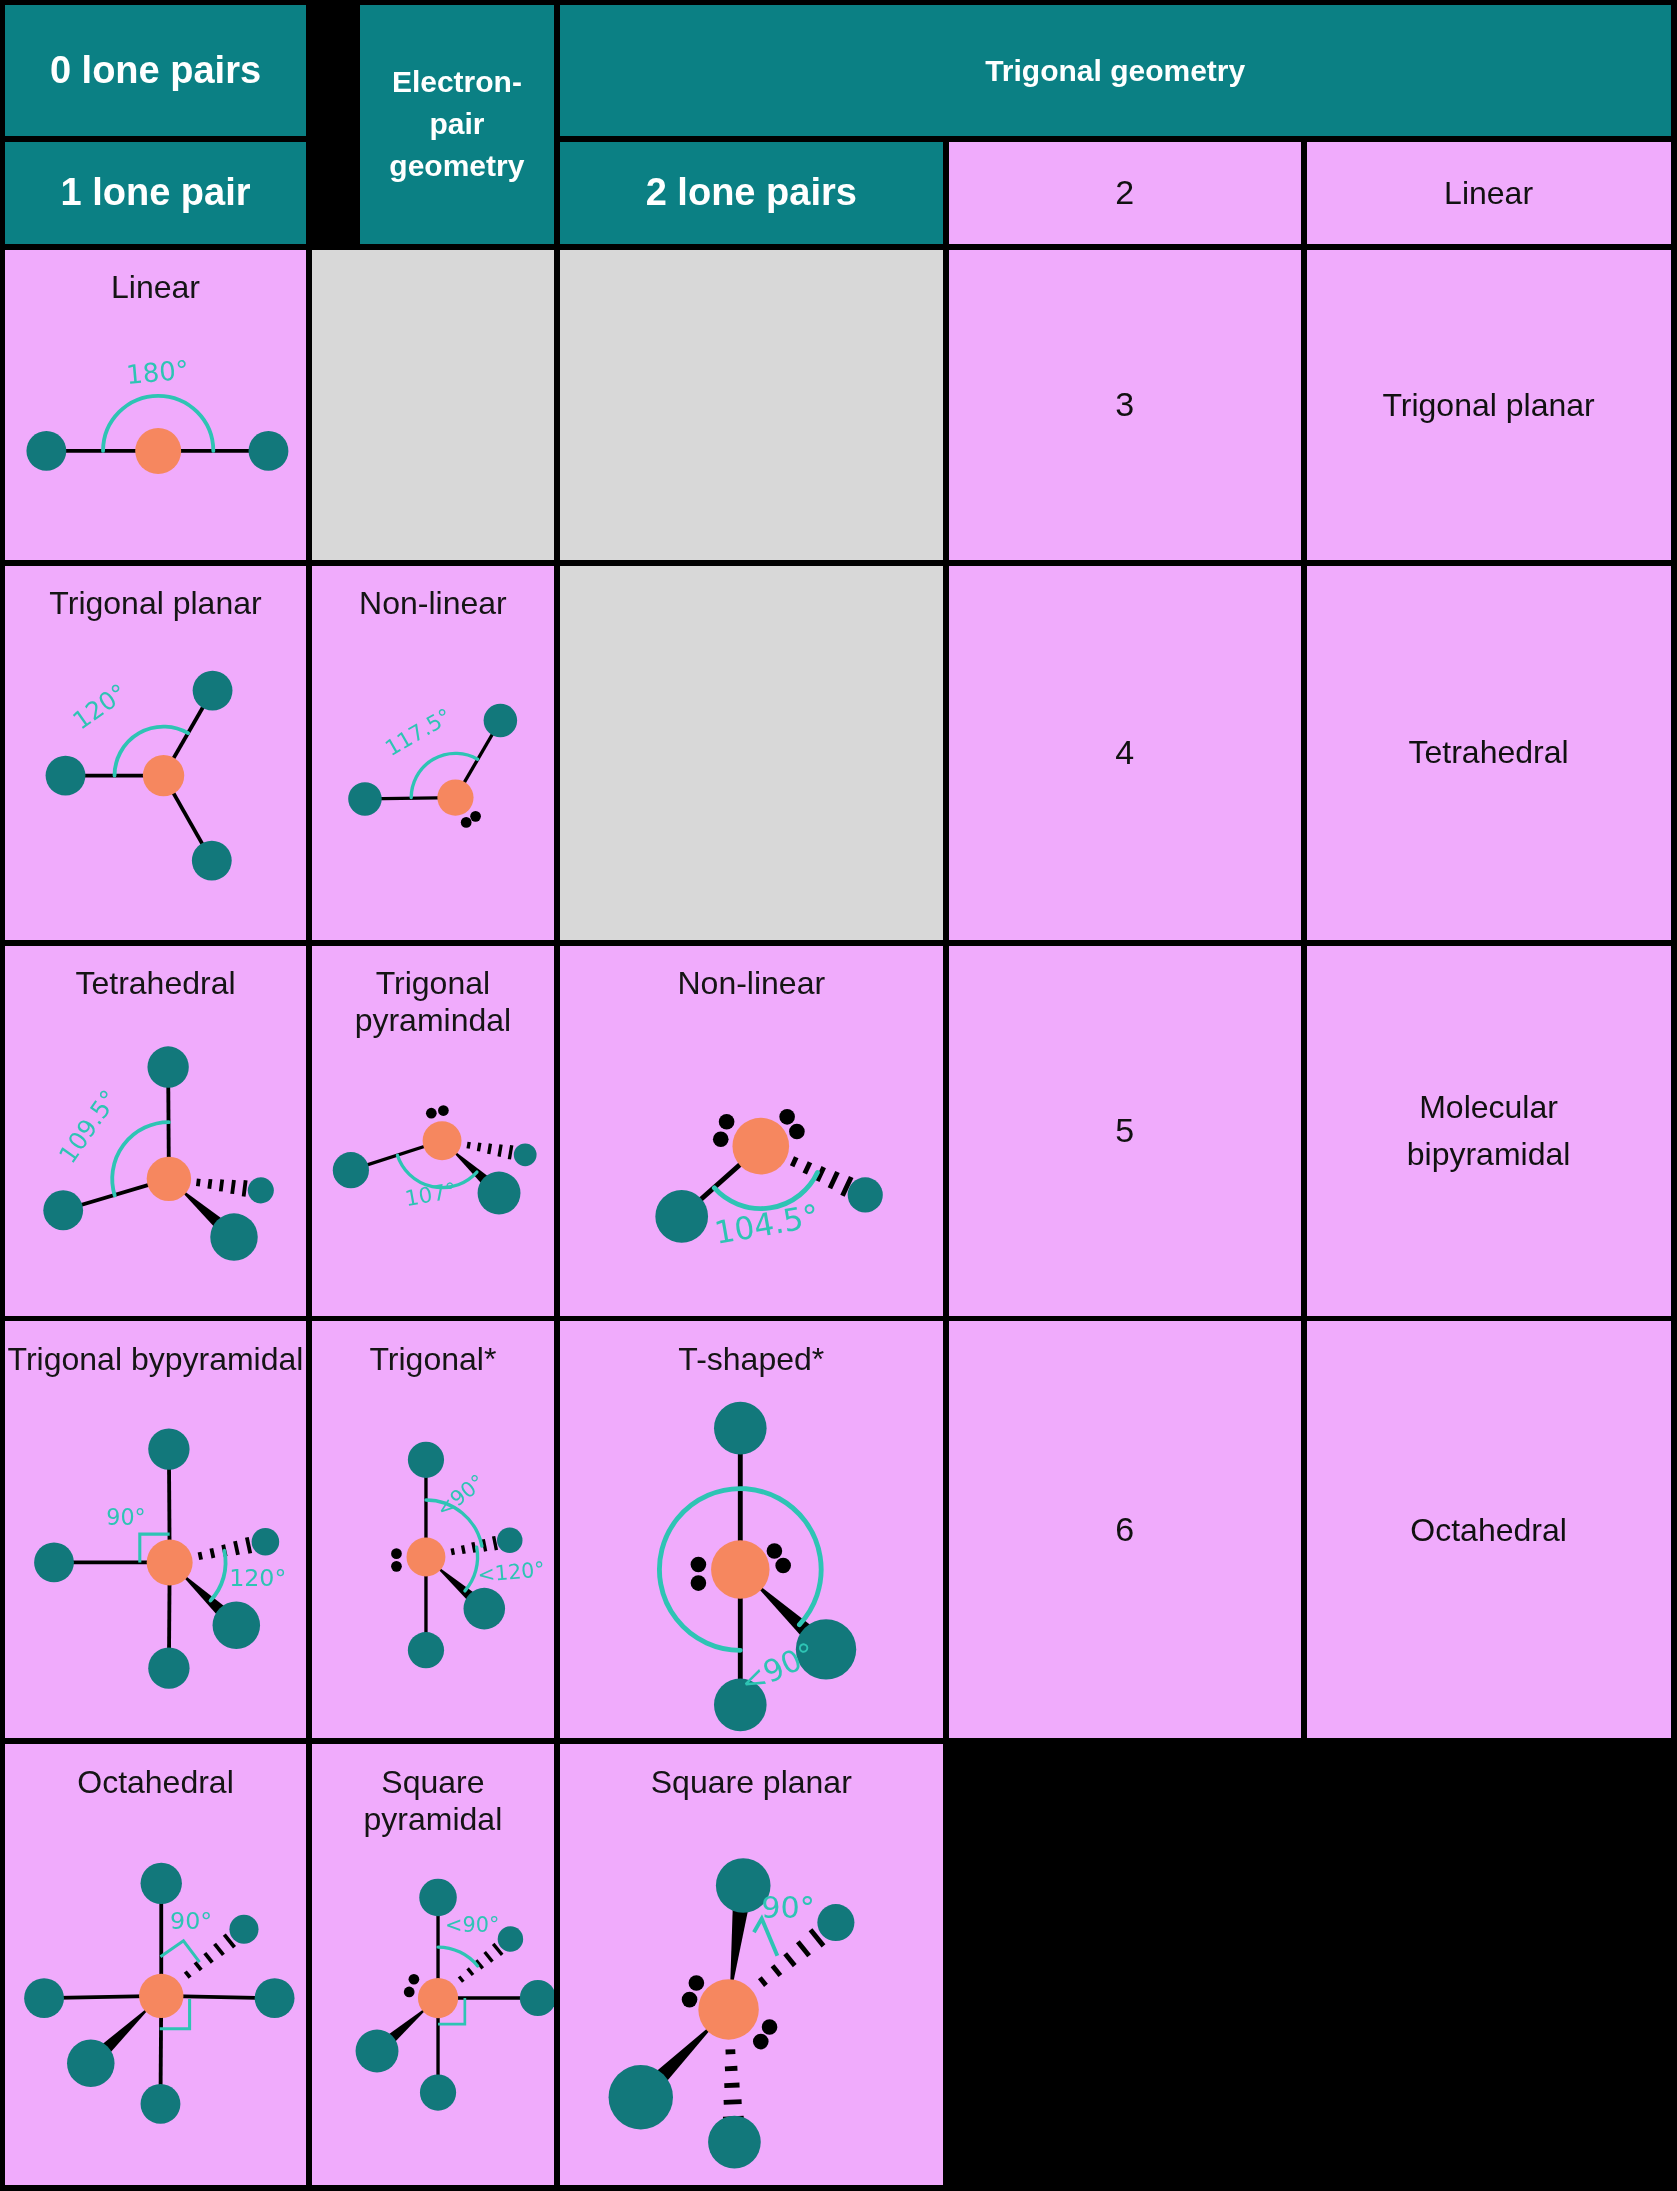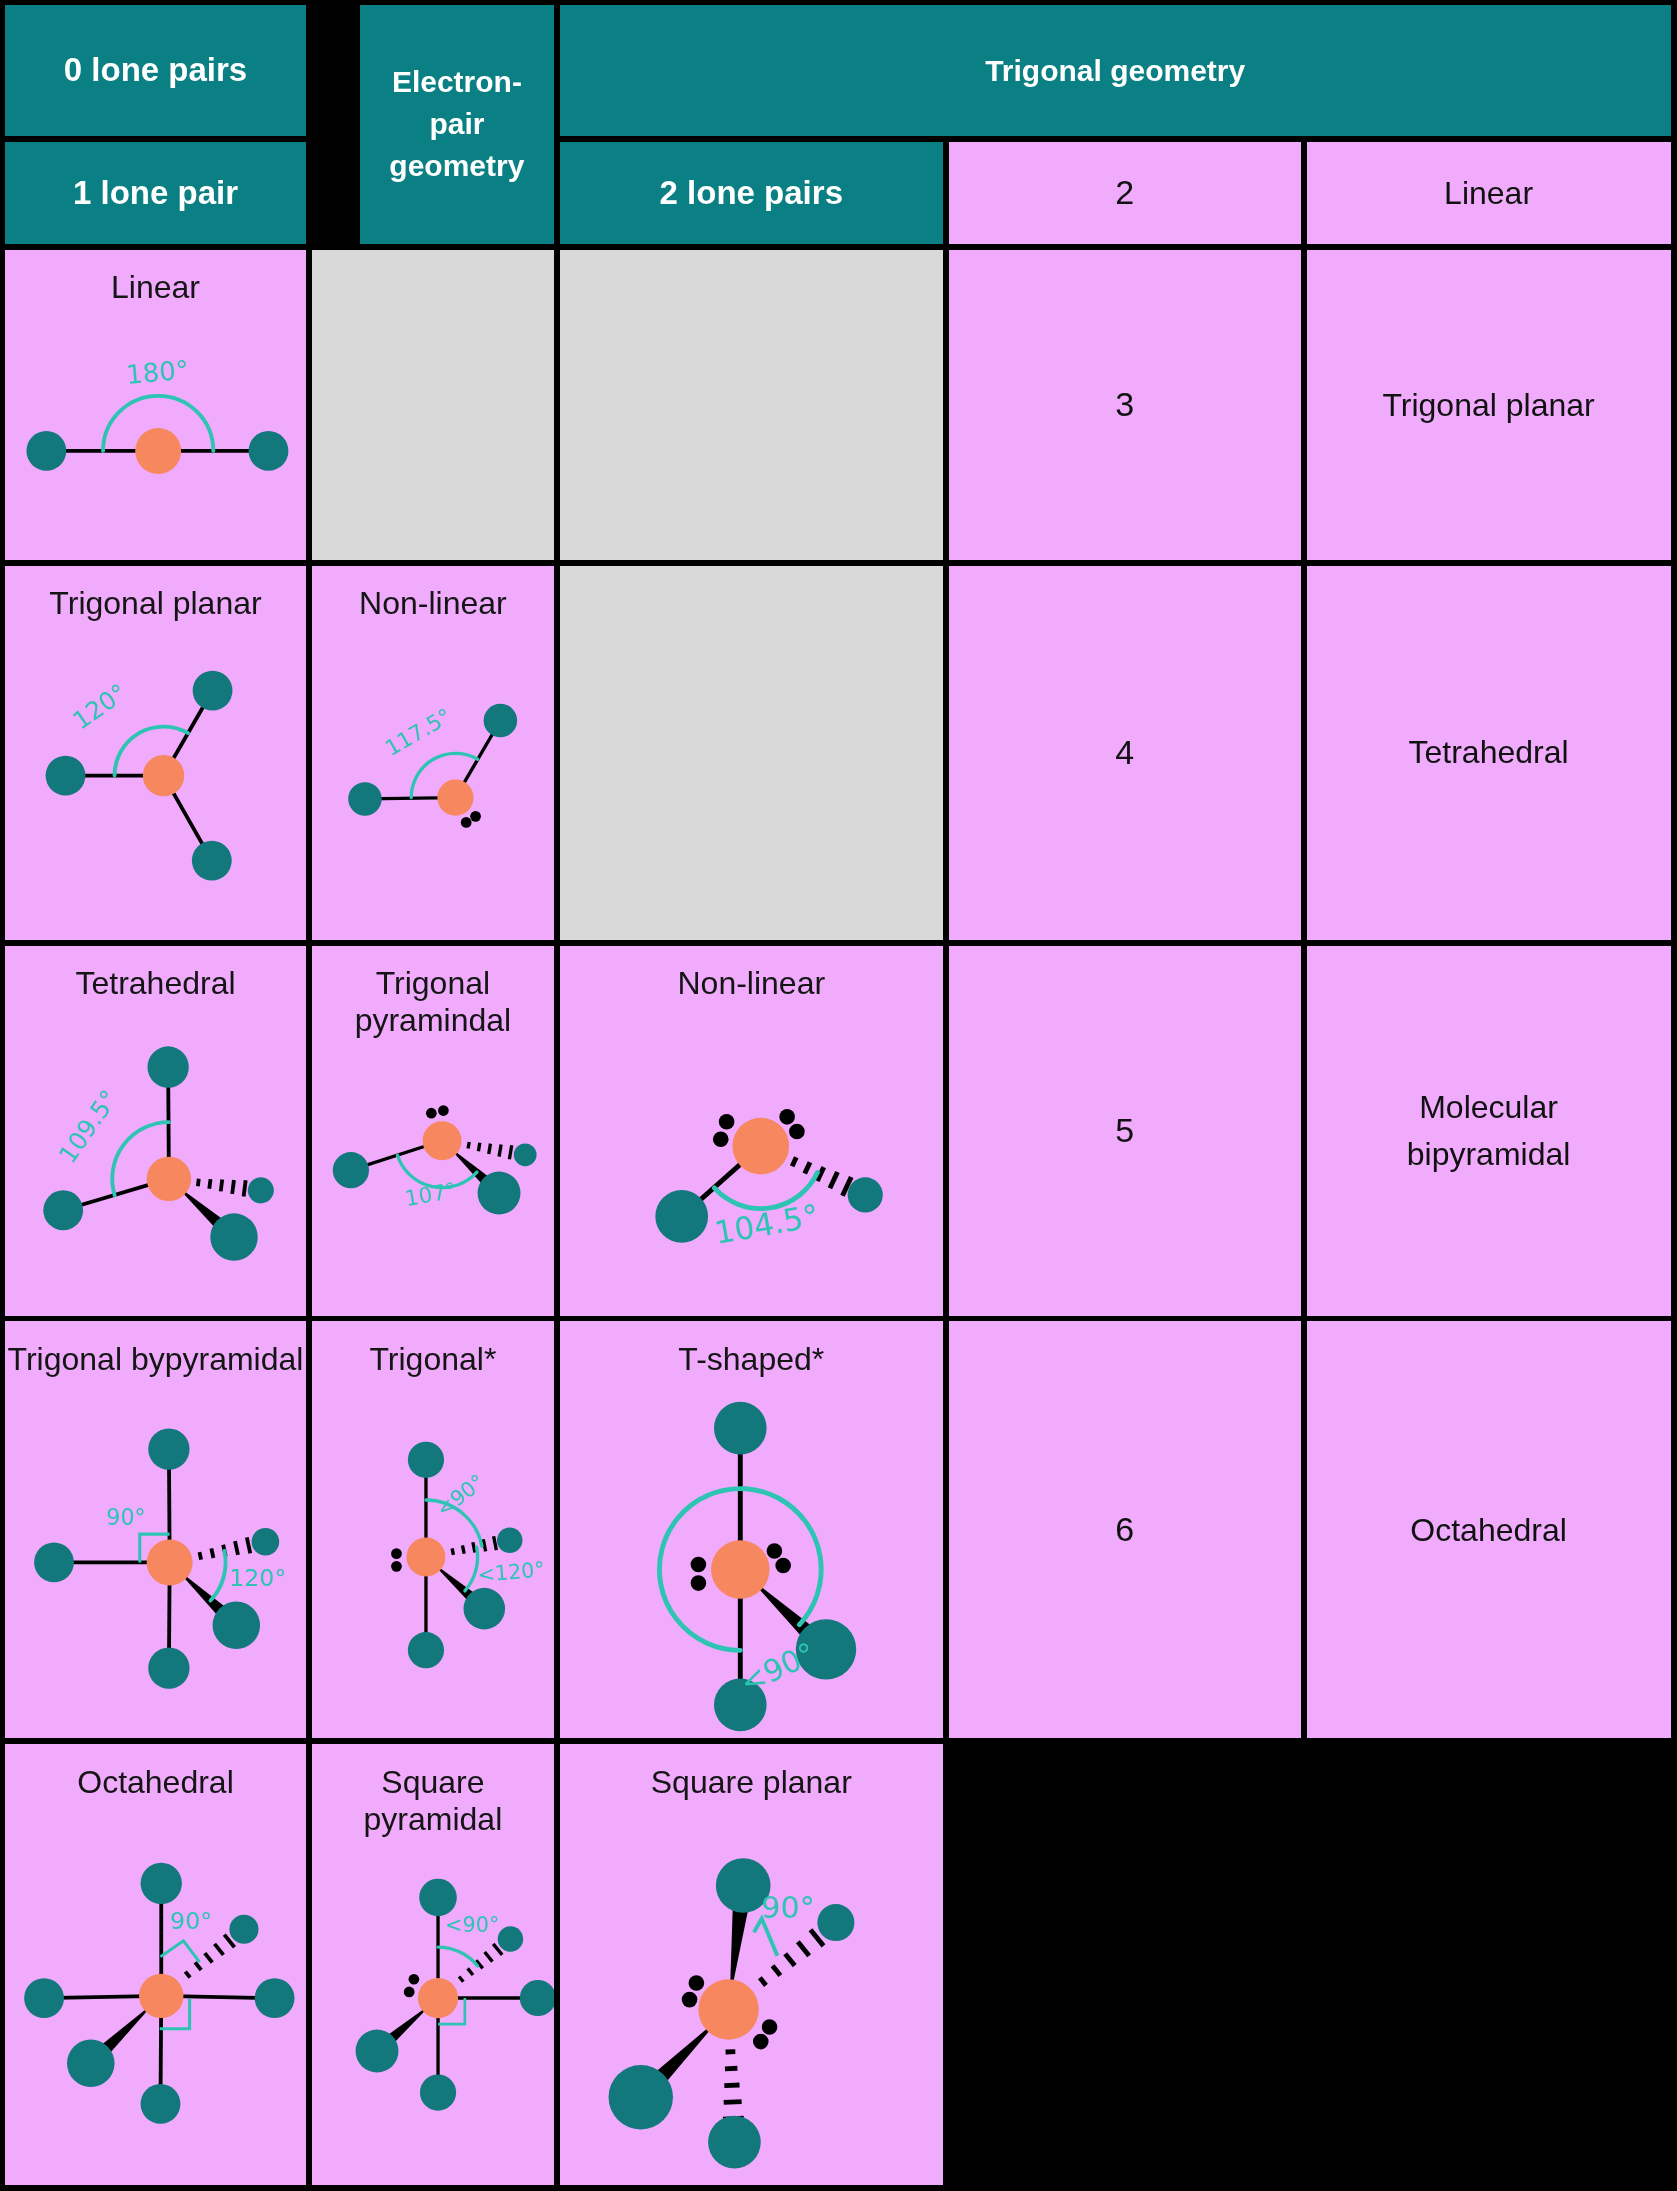--- a/index.html
+++ b/index.html
@@ -20,21 +20,21 @@
   }
   .cell{background:#f0abfc;position:relative;overflow:hidden;}
   .header-cell{
     background:var(--header-teal);color:#fff;
     display:flex;align-items:center;justify-content:center;
     text-align:center;font-weight:bold;font-size:30px;line-height:1.4;
   }
   .h-col1{grid-row:1 / span 2;grid-column:1;padding:0 25px;}
   .h-col2{grid-row:1 / span 2;grid-column:2;padding:0 19.5px;margin-left:48px;}
   .h-molgeo{grid-row:1;grid-column:3 / span 3;}
-  .h-sub{font-size:33px;}
+  .h-sub{font-size:38px;}
   .label-cell{
     display:flex;align-items:center;justify-content:center;
     text-align:center;font-size:32px;color:#111;line-height:1.45;padding:0 29px;
   }
   .num-cell{font-size:34px;}
   .empty{background:var(--empty-gray);}
   .mol-title{
     position:absolute;top:19.5px;left:0;right:0;
     text-align:center;font-size:32px;color:#151515;z-index:2;
   }

